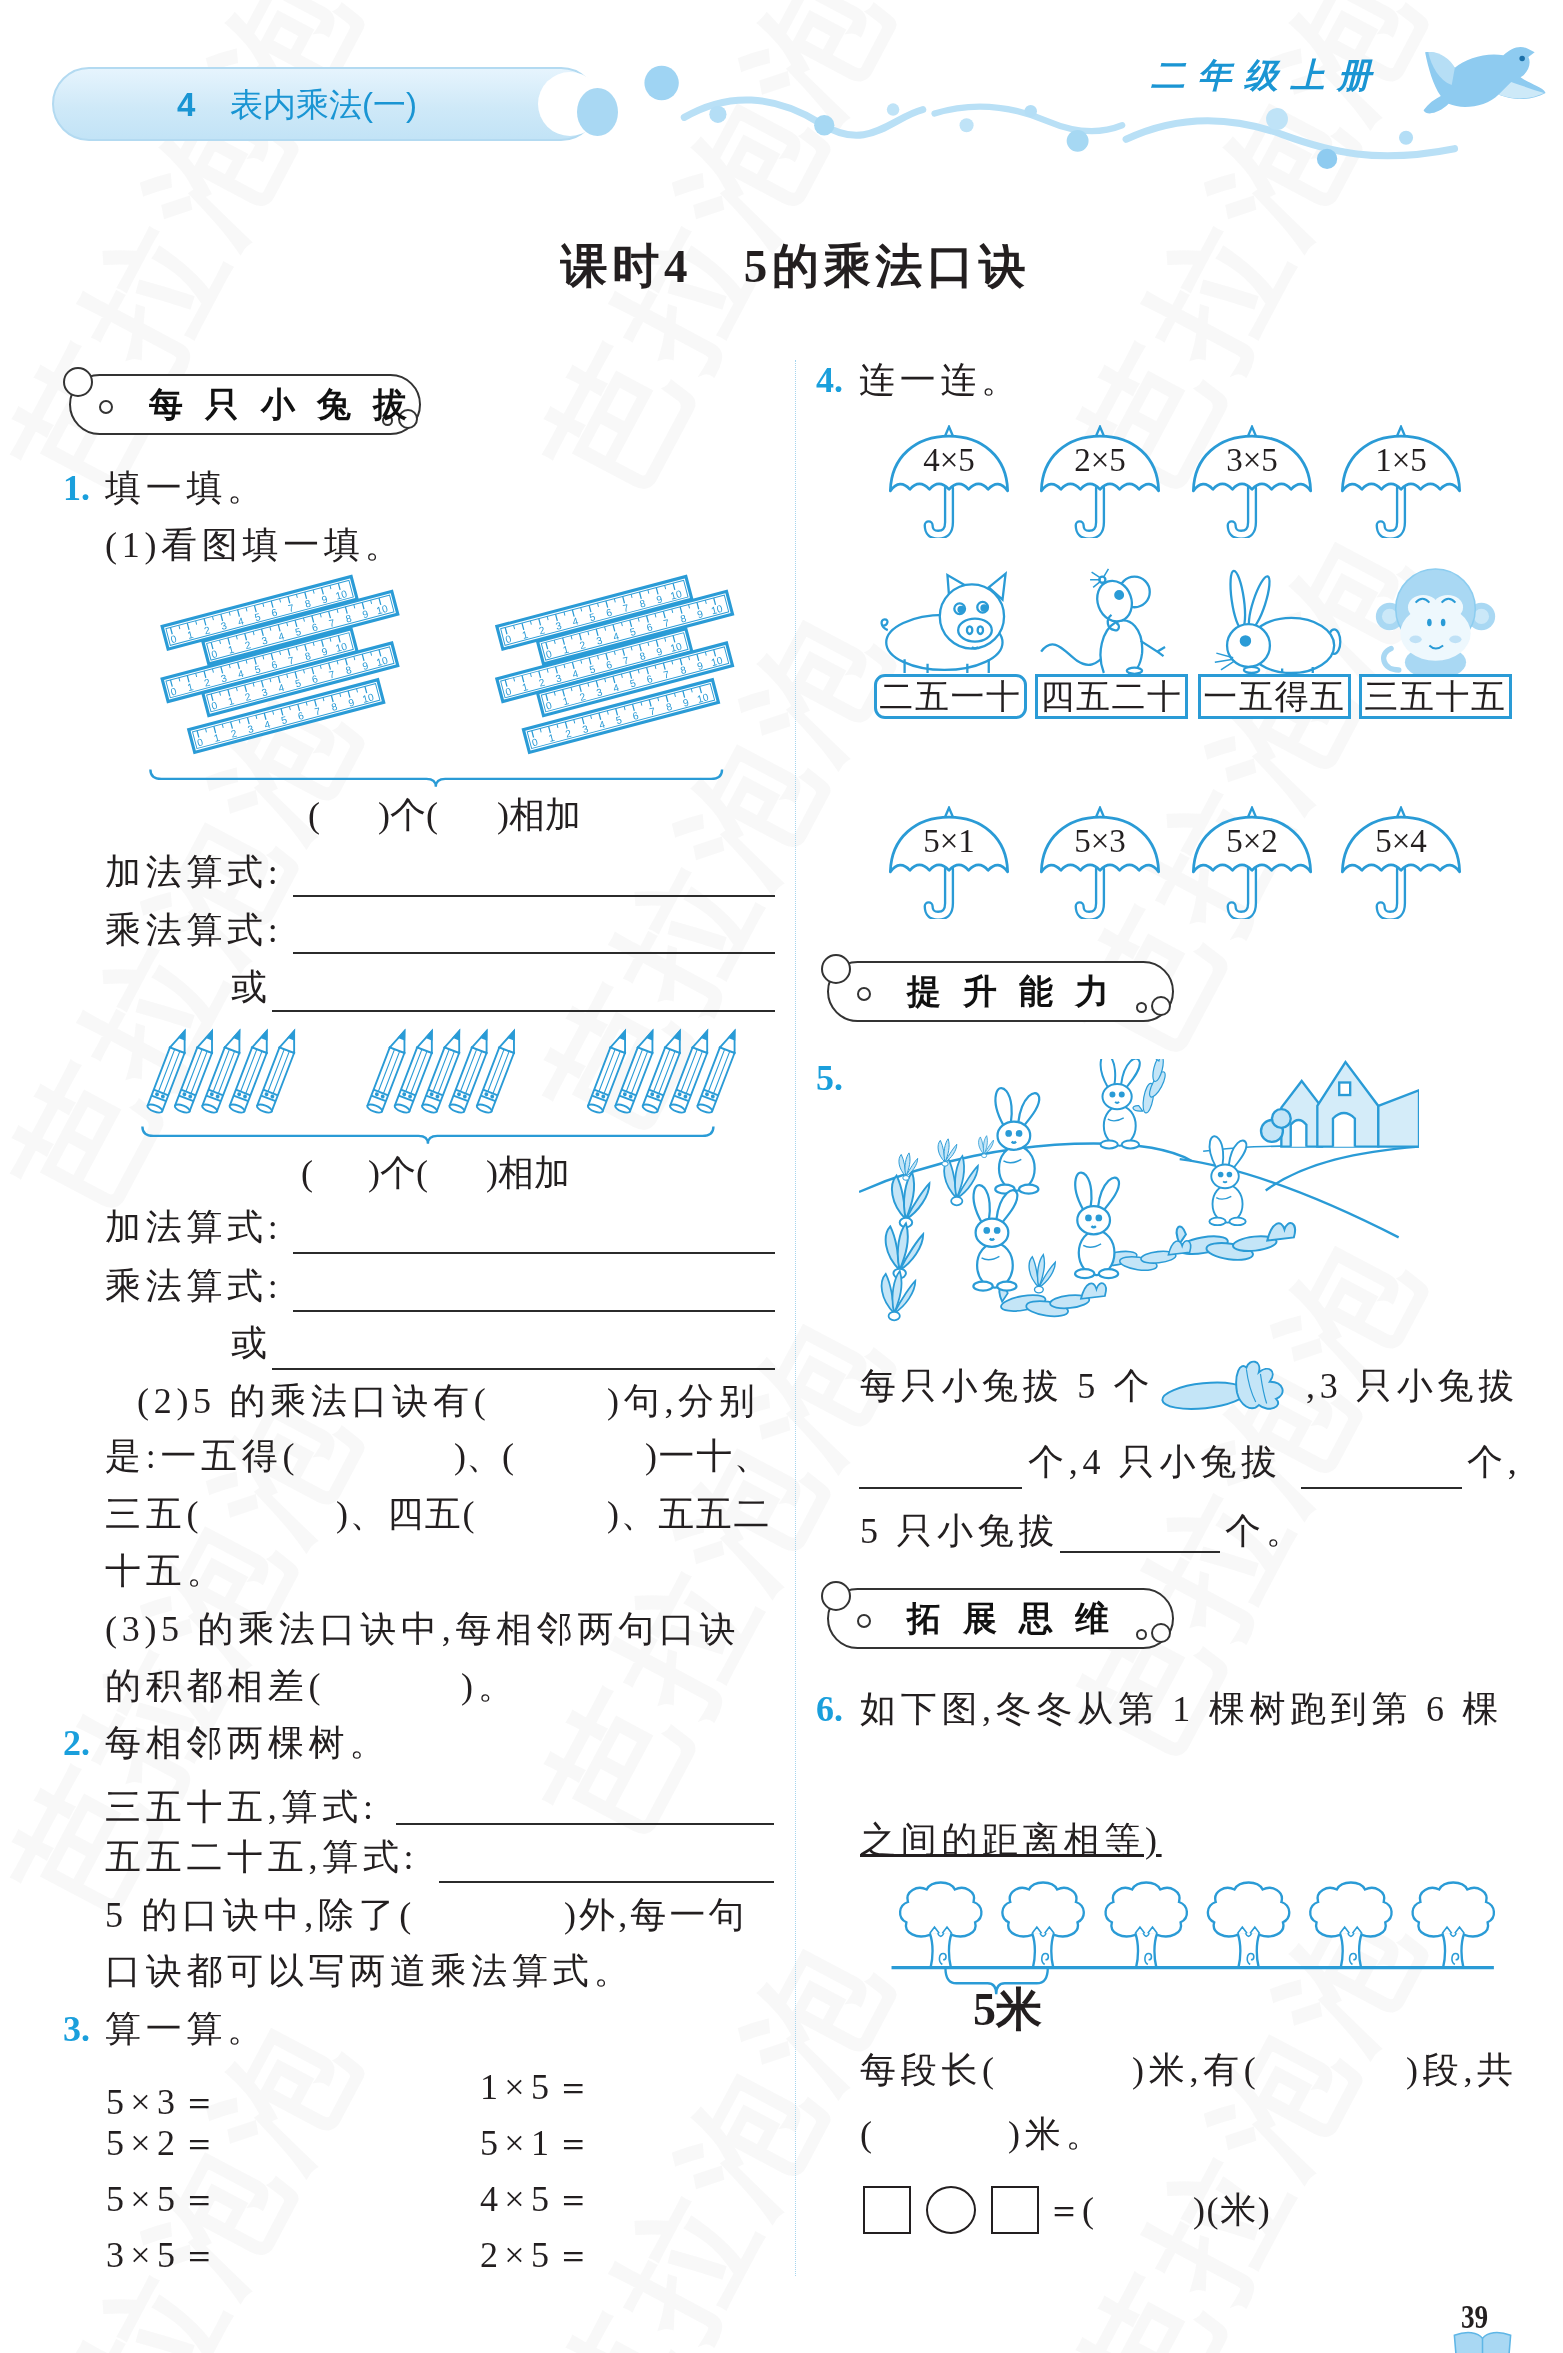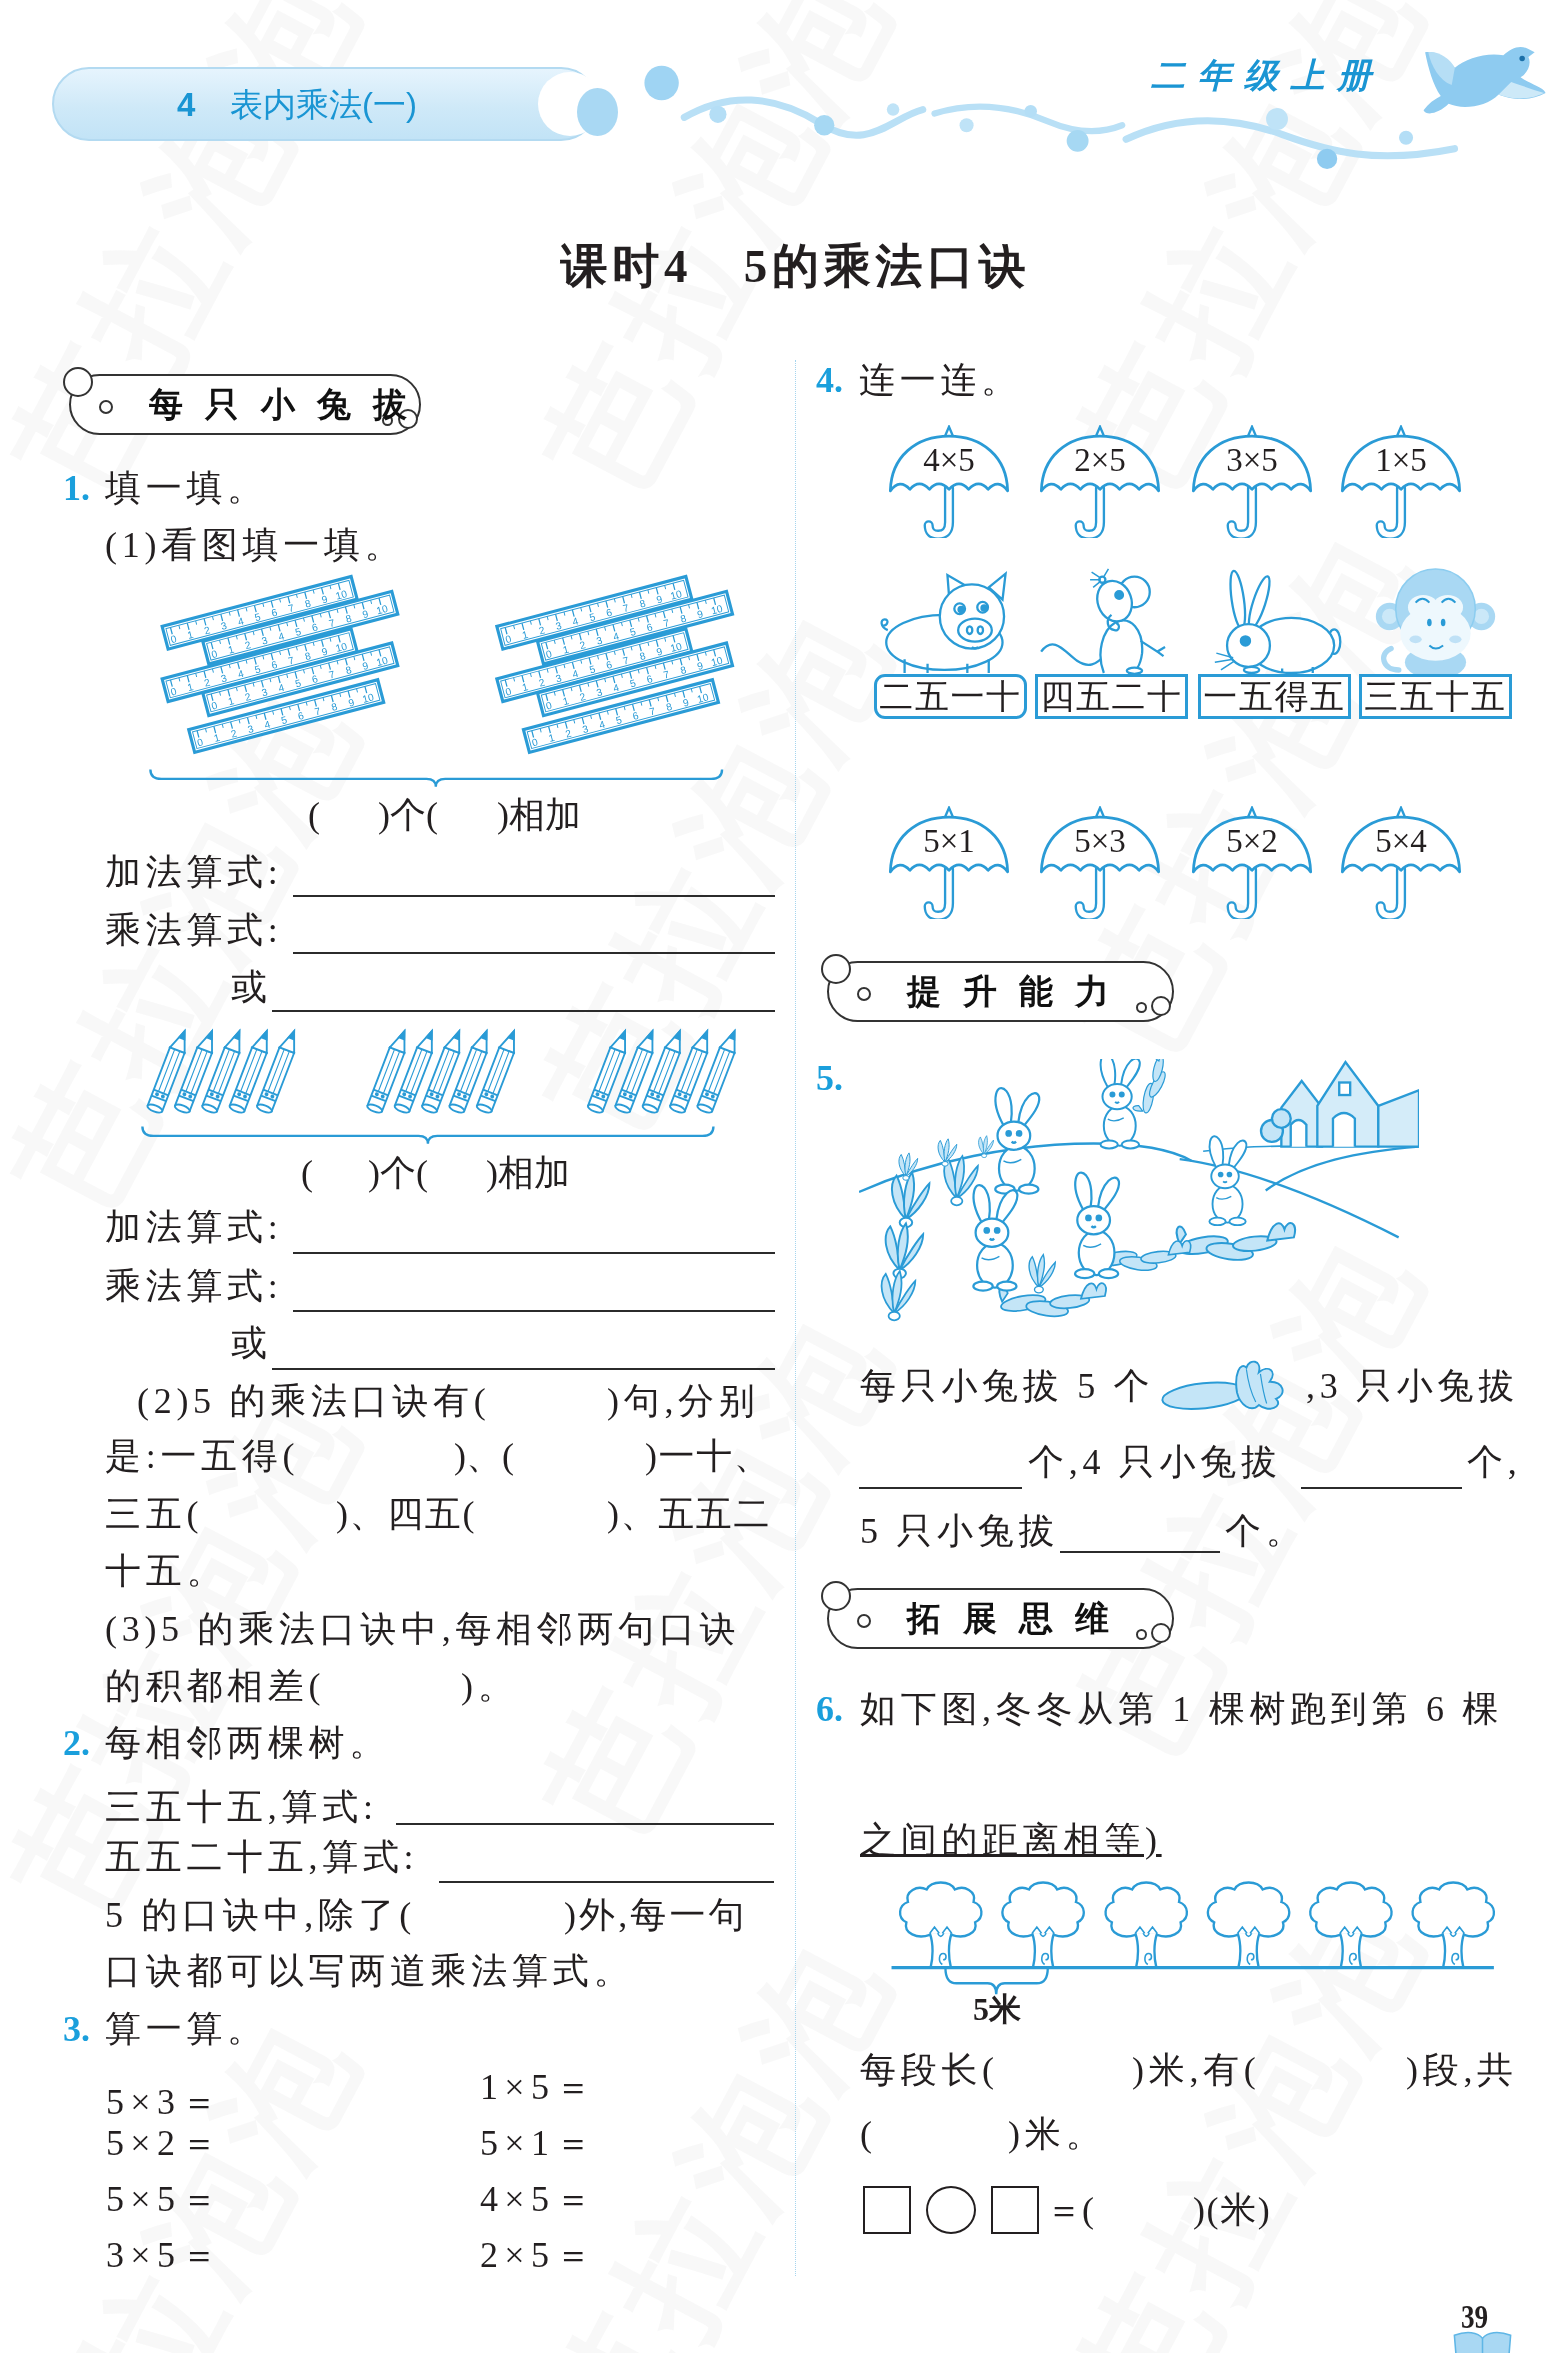--- a/index.html
+++ b/index.html
@@ -485,21 +485,21 @@
   <svg class="abs" style="left:884px;top:1877px;" width="626" height="125" viewBox="1130 2400 800 160">
     <use href="#tree" transform="translate(1202,2516)"></use>
     <use href="#tree" transform="translate(1333,2516)"></use>
     <use href="#tree" transform="translate(1465,2516)"></use>
     <use href="#tree" transform="translate(1596,2516)"></use>
     <use href="#tree" transform="translate(1727,2516)"></use>
     <use href="#tree" transform="translate(1858,2516)"></use>
     <line x1="1139" y1="2516" x2="1910" y2="2516" stroke="#2a9bd6" stroke-width="4"></line>
     <path d="M1208,2516 Q1208,2536 1222,2536 L1262,2536 Q1273,2536 1273,2550 Q1273,2536 1284,2536 L1325,2536 Q1339,2536 1339,2516" fill="none" stroke="#2a9bd6" stroke-width="3"></path>
   </svg>
-  <div class="t" style="left:973px;top:1989px;font-weight:bold;font-size:32px;letter-spacing:0;">5米</div>
+  <div class="t" style="left:973px;top:1989px;font-weight:bold;font-size:46px;letter-spacing:0;">5米</div>
 
   <div class="t" style="left:860px;top:2050px;">每段长(</div>
   <div class="blank" style="left:1002px;top:2050px;width:125px;"></div>
   <div class="t" style="left:1132px;top:2050px;">)米,有(</div>
   <div class="blank" style="left:1275px;top:2050px;width:127px;"></div>
   <div class="t" style="left:1406px;top:2050px;">)段,共</div>
 
   <div class="t" style="left:860px;top:2114px;">(</div>
   <div class="blank" style="left:879px;top:2114px;width:125px;"></div>
   <div class="t" style="left:1008px;top:2114px;">)米。</div>

